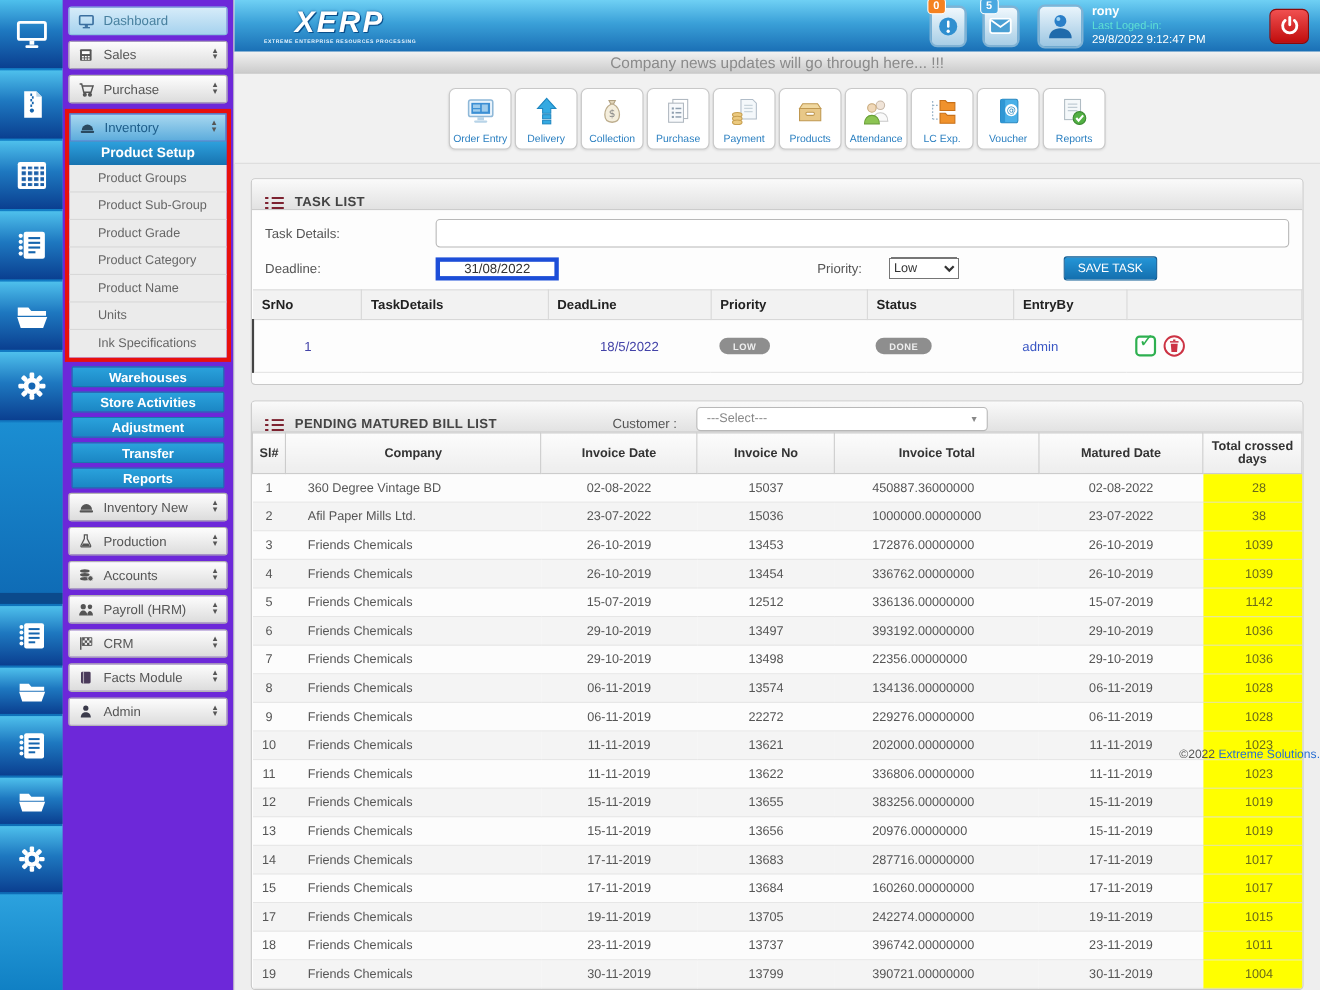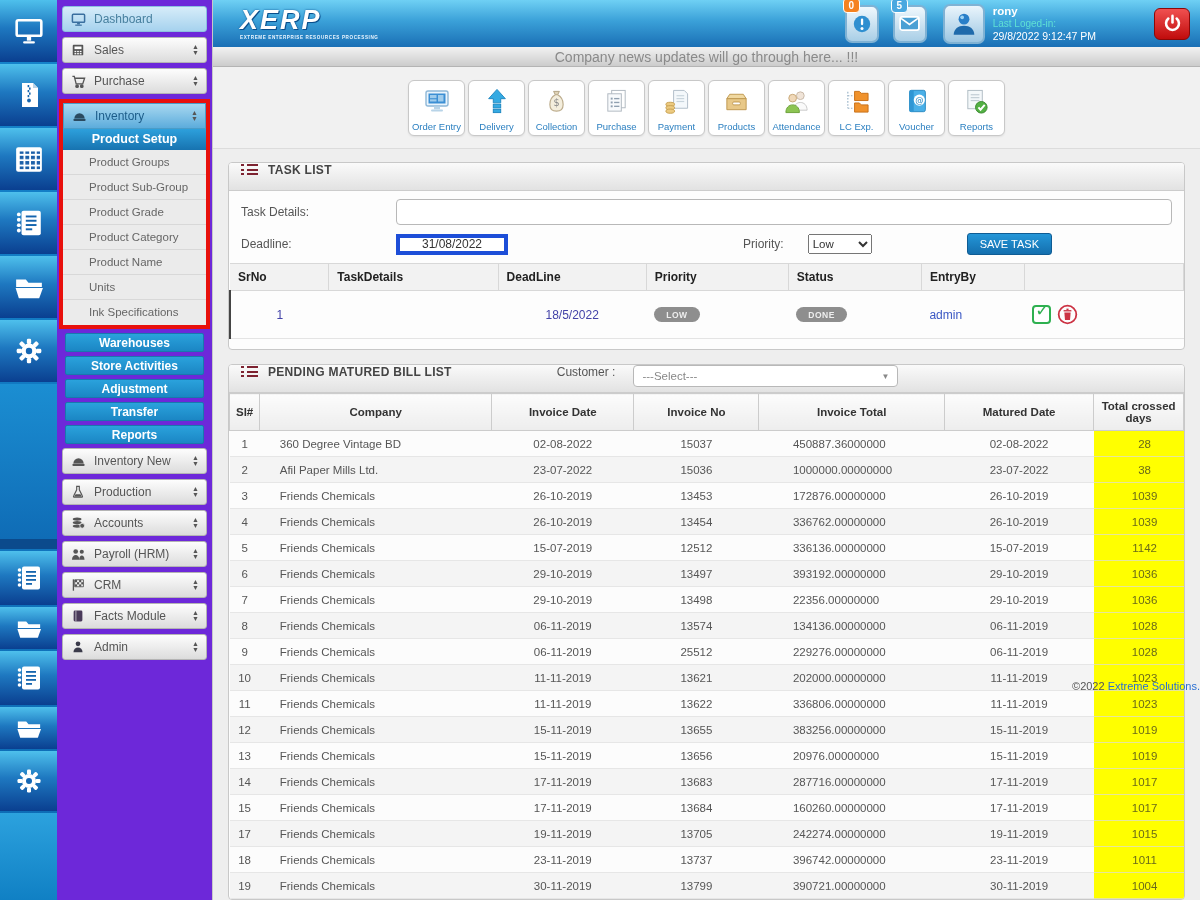--- a/index.html
+++ b/index.html
@@ -40,21 +40,21 @@
     background:linear-gradient(180deg,#2aa2dc,#1b86c4); border:1px solid #1878ae; border-radius:2px;
     color:#fff; font-weight:bold; font-size:12px; cursor:pointer; }
 
   
   .main { flex:1; height:900px; background:#eeeeee; position:relative; display:flex; flex-direction:column; overflow:hidden; }
 
   .topbar { height:47px; background:linear-gradient(180deg,#6fd0f4 0%,#3aa0d8 45%,#1a6fb5 100%);
     display:flex; align-items:center; padding:0 10px 0 27px; flex-shrink:0; }
   .logo { color:#fff; line-height:1; cursor:default; }
   .logo .big { font-size:27px; font-weight:bold; font-style:italic; letter-spacing:2px;
-    text-shadow:0 0 2px #0a4f8c, 1px 1px 0 #0a4f8c; }
+    text-shadow:0 0 2px #0a4f8c, 1px 1px 0 #0a4f8c;margin-left:28px; }
   .logo .tag { font-size:4.6px; letter-spacing:.6px; margin-top:2px; color:#eaf6ff; font-weight:bold; }
   .top-right { margin-left:auto; display:flex; align-items:center; }
   .ntile { width:34px; height:38px; border-radius:7px; background:linear-gradient(180deg,#f0f8fd,#a8cee6);
     border:2px solid #7fb2d4; display:flex; align-items:center; justify-content:center; position:relative; cursor:pointer; }
   .badge { position:absolute; top:-9px; left:-4px; min-width:17px; text-align:center; color:#fff;
     font-size:10px; font-weight:bold; border-radius:4px; padding:1px 4px; border:1px solid #fff; }
   .badge.orange { background:#f58220; }
   .badge.blue { background:#4aa8e0; }
   .avatar-tile { width:42px; height:40px; border-radius:7px; background:linear-gradient(180deg,#eaf5fc,#9cc6e2);
     border:2px solid #7fb2d4; display:flex; align-items:center; justify-content:center; margin-left:16px; cursor:pointer; }
@@ -74,21 +74,21 @@
   .tbtn { width:57px; height:56px; background:#fff; border:1px solid #c8c8c8; border-radius:6px;
     box-shadow:0 1px 2px rgba(0,0,0,.08); display:flex; flex-direction:column; align-items:center;
     justify-content:flex-end; padding-bottom:3px; cursor:pointer; }
   .tbtn .ic { flex:1; display:flex; align-items:center; justify-content:center; }
   .tbtn .tlbl { font-size:9.5px; color:#2a7fc0; white-space:nowrap; }
 
   .content { flex:1; padding:13px 15px 0 15px; position:relative; }
 
   .panel { background:#fdfdfd; border:1px solid #c8c8c8; border-radius:4px; overflow:hidden; }
   .panel-head { height:28px; background:linear-gradient(180deg,#fafafa,#e2e2e2); border-bottom:1px solid #ccc;
-    display:flex; align-items:flex-start; padding:0 12px; gap:10px; }
+    display:flex; align-items:flex-end; padding:0 12px; gap:10px; }
   .panel-title { font-size:12px; font-weight:bold; color:#444; letter-spacing:.3px; }
   .list-ic { position:relative; width:17px; height:12px; display:inline-block; }
   .list-ic::before { content:""; position:absolute; left:0; top:1px; width:3px; height:11px;
     background:repeating-linear-gradient(#7d2230 0 2px,transparent 2px 4.5px); }
   .list-ic::after { content:""; position:absolute; left:6px; top:1px; right:0; height:11px;
     background:repeating-linear-gradient(#7d2230 0 2px,transparent 2px 4.5px); }
 
   
   .task-form { padding:8px 12px 0 12px; }
   .frow { display:flex; align-items:center; margin-bottom:8px; }
@@ -859,21 +859,21 @@
                 <td class="c-no">13574</td>
                 <td class="c-total">134136.00000000</td>
                 <td class="c-mat">06-11-2019</td>
                 <td class="c-days">1028</td>
               </tr>
 
               <tr class="bill-row">
                 <td class="c-sl">9</td>
                 <td class="c-company">Friends Chemicals</td>
                 <td class="c-date">06-11-2019</td>
-                <td class="c-no">25512</td>
+                <td class="c-no">22272</td>
                 <td class="c-total">229276.00000000</td>
                 <td class="c-mat">06-11-2019</td>
                 <td class="c-days">1028</td>
               </tr>
 
               <tr class="bill-row">
                 <td class="c-sl">10</td>
                 <td class="c-company">Friends Chemicals</td>
                 <td class="c-date">11-11-2019</td>
                 <td class="c-no">13621</td>

